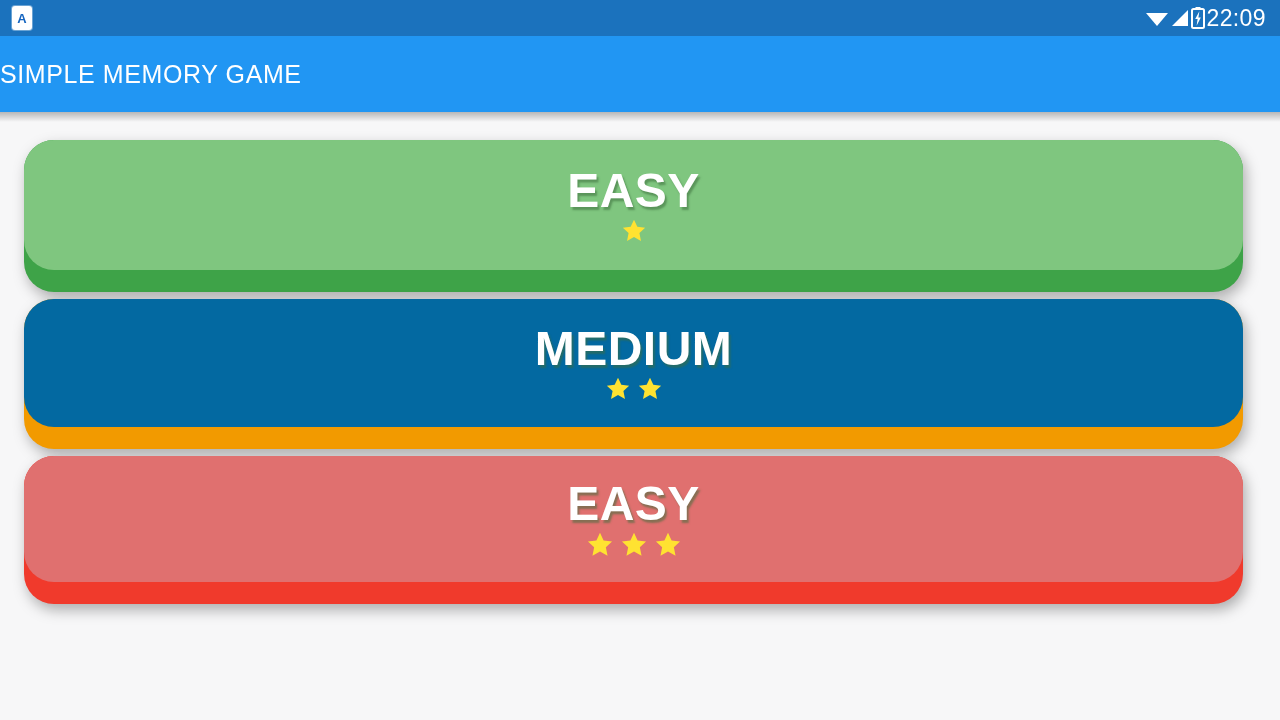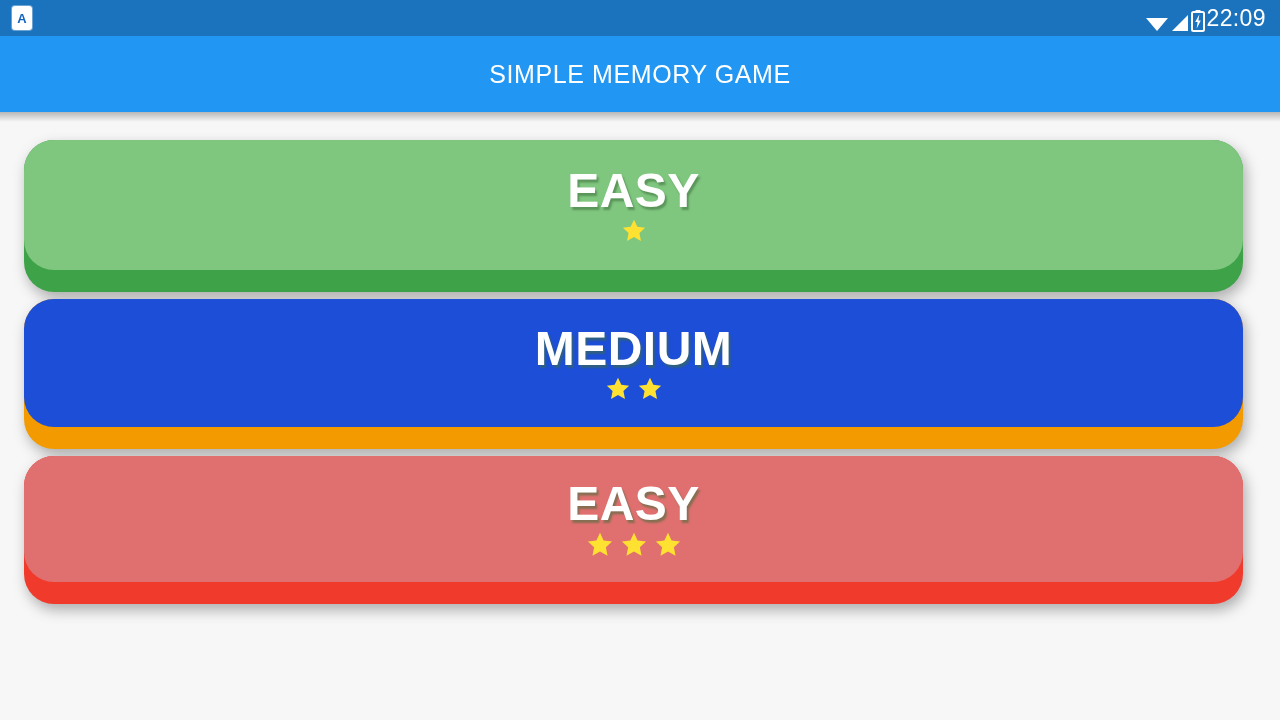--- a/index.html
+++ b/index.html
@@ -22,33 +22,33 @@
     width:20px; height:24px;
     background:#FFFFFF;
     border-radius:3px;
     display:flex; align-items:center; justify-content:center;
     font-size:13px; font-weight:bold; color:#1565C0;
     line-height:1;
     box-shadow:0 0 0 1px rgba(255,255,255,.35);
   }
   .status-right{
     margin-left:auto;
-    display:flex; align-items:flex-end; gap:1px;
+    display:flex; align-items:center; gap:1px;
   }
   .status-clock{
     color:#FFFFFF; font-size:23px; letter-spacing:.4px;
     font-family:"Liberation Sans", sans-serif;
   }
   .sysicon{ display:block; }
 
   
   .app-bar{
     height:76px; width:100%;
     background:#2196F3;
-    display:flex; align-items:center; justify-content:center;
+    display:flex; align-items:center; justify-content:flex-start;
     position:relative; z-index:5;
   }
   .app-bar-title{
     color:#FFFFFF;
     font-size:25px;
     letter-spacing:.6px;
   }
   .app-bar-shadow{
     height:10px; width:100%;
     background:linear-gradient(to bottom, rgba(0,0,0,.26), rgba(0,0,0,0));
@@ -96,21 +96,21 @@
   }
   .stars{
     display:flex; gap:6px; align-items:center; line-height:1;
     margin-top:1px;
   }
   .star{ display:block; }
 
   
   .lvl-easy   .btn-face{ background:#7FC67F; }
   .lvl-easy   .btn-edge{ background:#3EA348; }
-  .lvl-medium .btn-face{ background:#1d4ed8; }
+  .lvl-medium .btn-face{ background:#0369a1; }
   .lvl-medium .btn-edge{ background:#F29A00; }
   .lvl-hard   .btn-face{ background:#E0706F; }
   .lvl-hard   .btn-edge{ background:#F03A2C; }
 
   .lvl-easy   .btn-face{ height:130px; }
   .lvl-easy   .btn-edge{ height:152px; }
   .lvl-medium .btn-face{ height:128px; }
   .lvl-medium .btn-edge{ height:150px; }
   .lvl-hard   .btn-face{ height:126px; }
   .lvl-hard   .btn-edge{ height:148px; }

